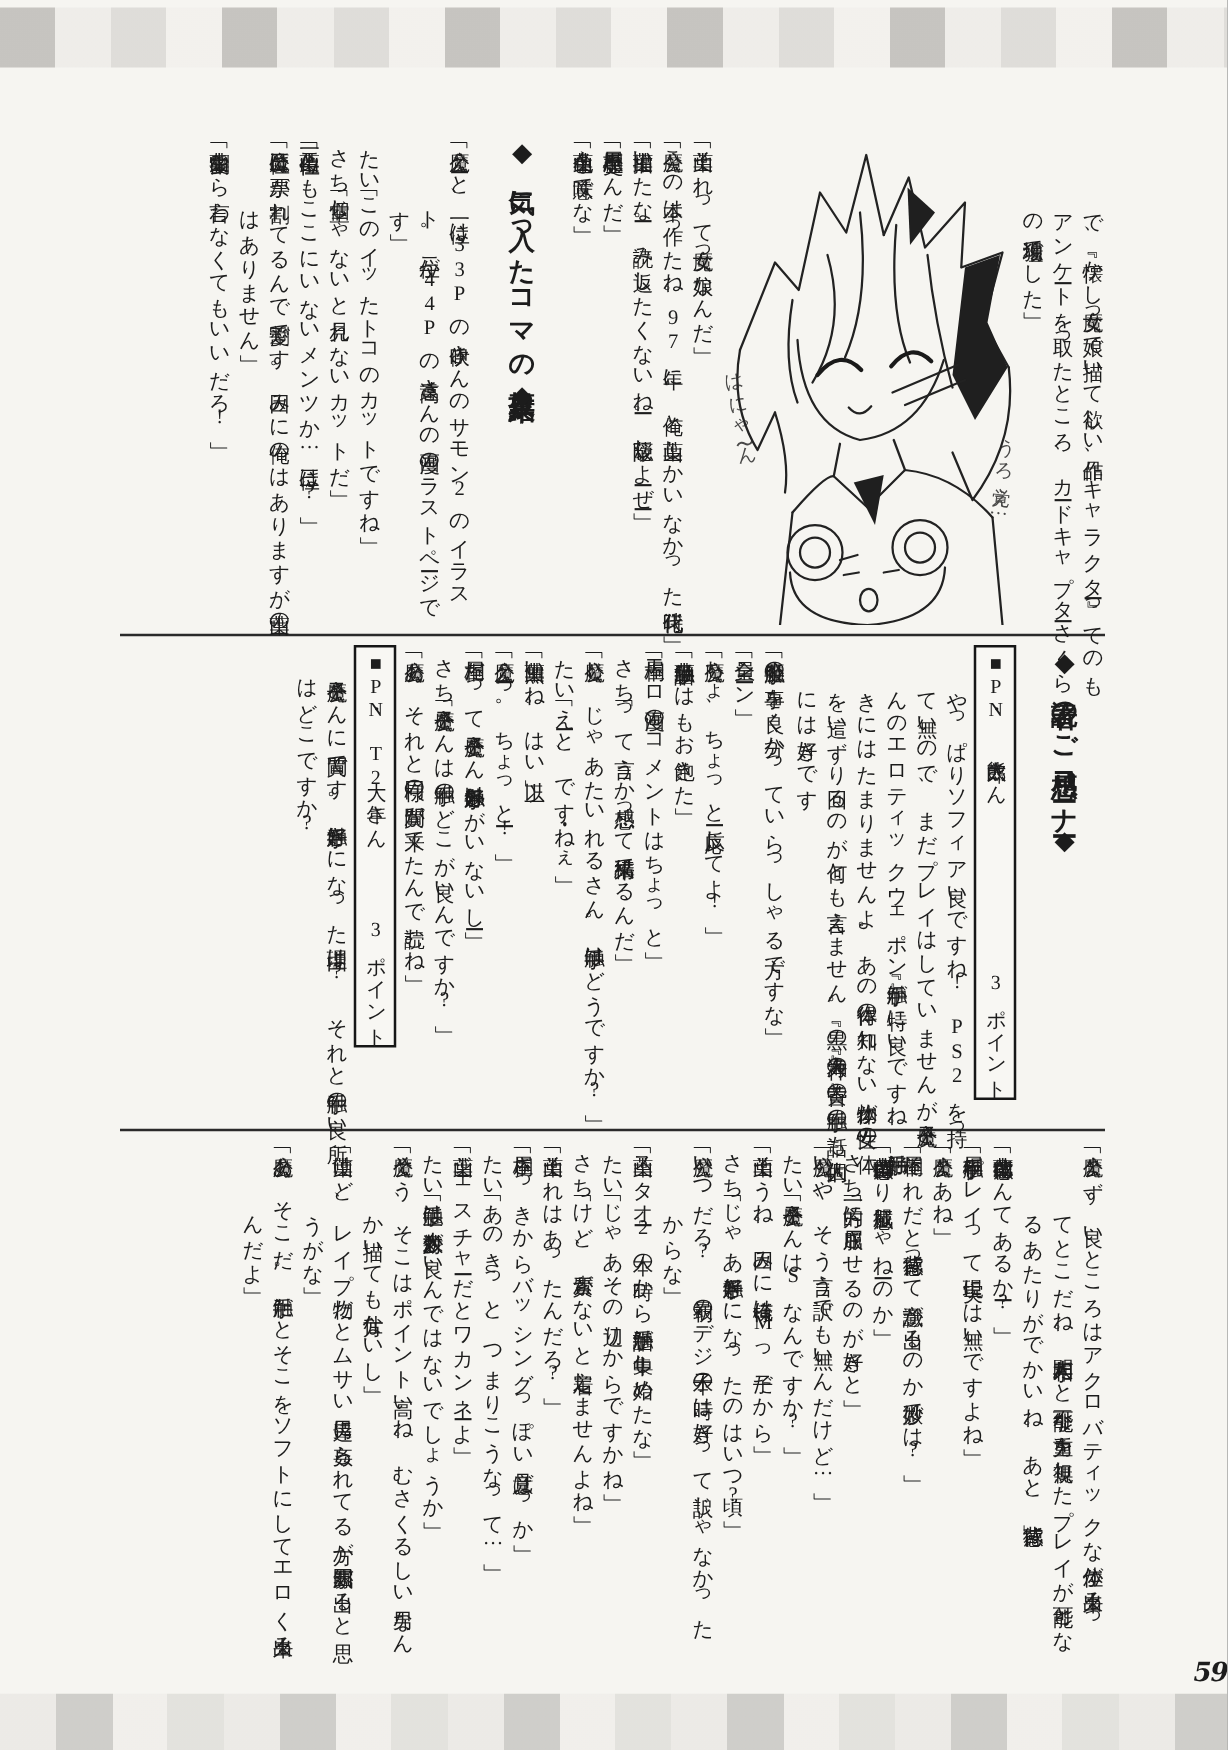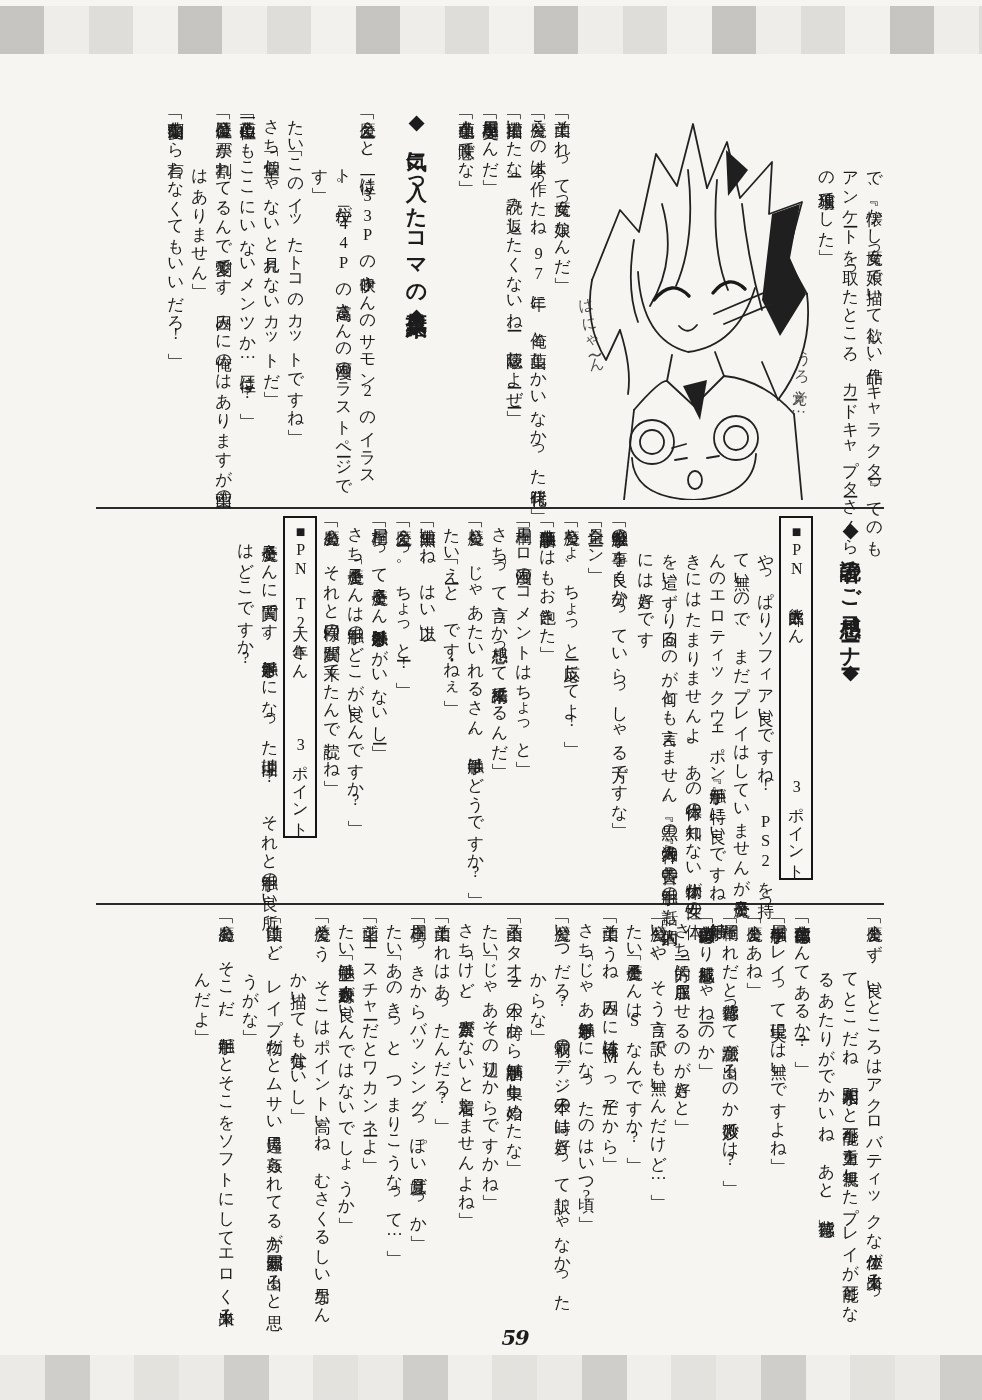--- a/index.html
+++ b/index.html
@@ -86,21 +86,21 @@
   .note{
     position:absolute;
     writing-mode:vertical-rl;text-orientation:upright;
     font-size:15px;line-height:16px;color:#2b2b2b;opacity:.85;
     letter-spacing:2px;
   }
   .note-l{left:6px;top:180px;transform:rotate(-10deg);}
   .note-r{right:2px;top:232px;transform:rotate(6deg);}
   .pagenum{
     position:absolute;bottom:50px;left:0;right:0;
-    text-align:center;
+    text-align:right;
     font:italic bold 21px "DejaVu Serif",serif;
     letter-spacing:-1px;
     padding-left:48px;
   }
   .ink{stroke:#222;fill:none;stroke-width:1.8;stroke-linecap:round;stroke-linejoin:round;}
   .ink-bold{stroke:#1a1a1a;fill:none;stroke-width:3.4;stroke-linecap:round;}
   .ink-fill{fill:#1f1f1f;stroke:none;}
 </style>
 </head>
 <body>

